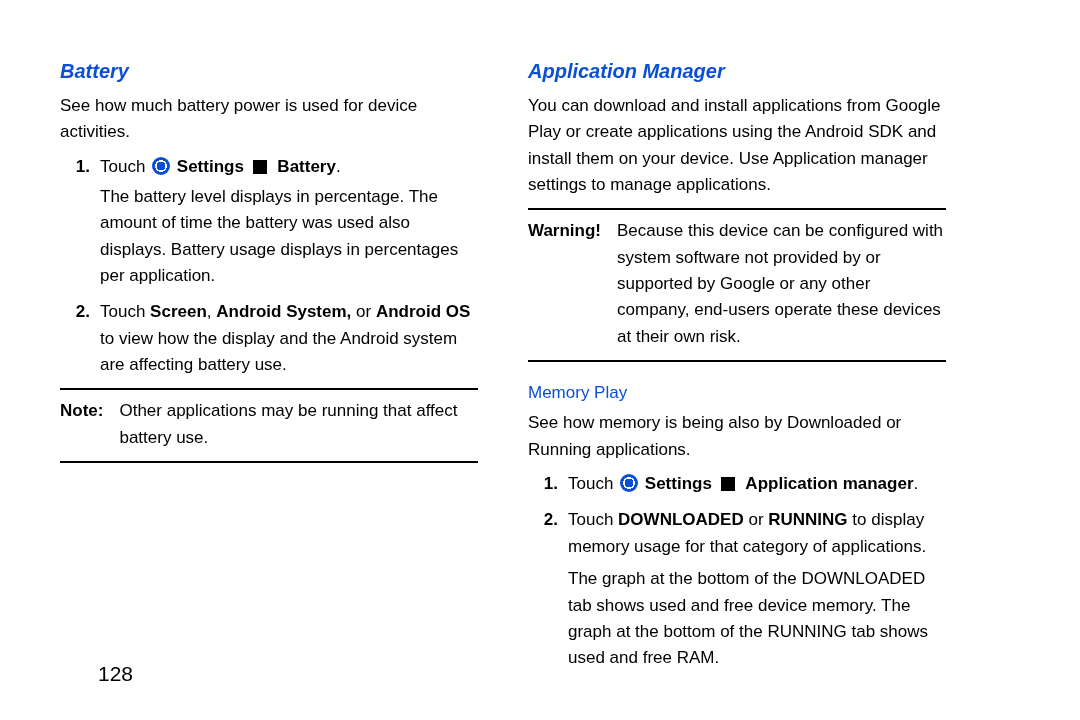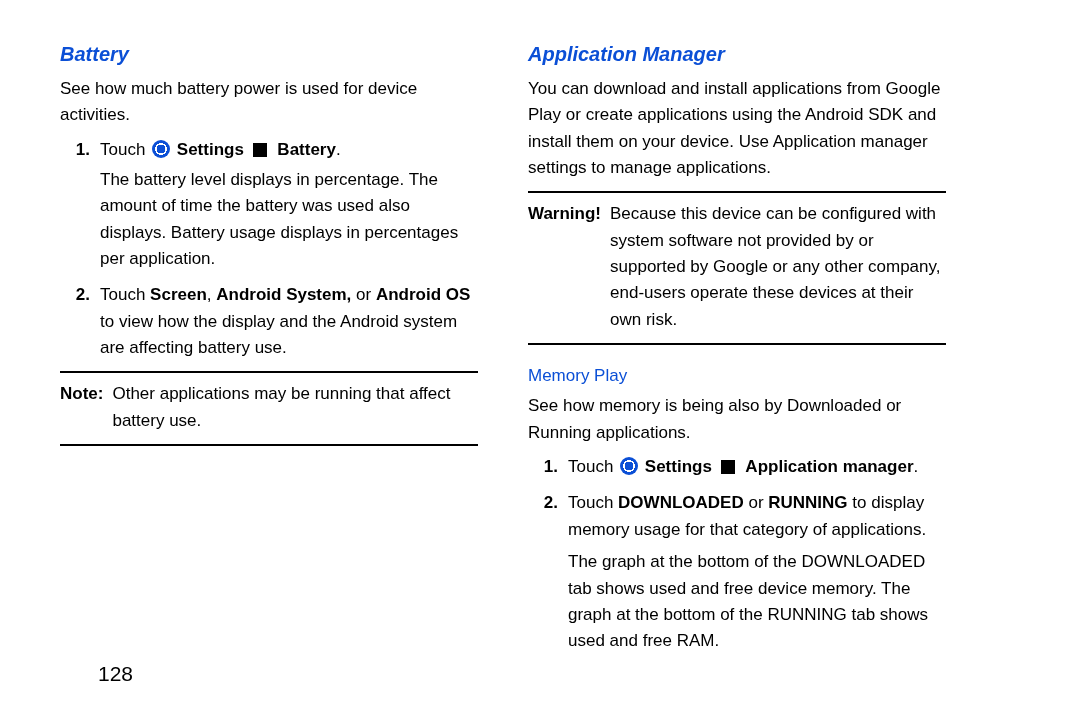--- a/index.html
+++ b/index.html
@@ -10,21 +10,21 @@
     background: #fff;
     font-family: Arial, Helvetica, sans-serif;
     color: #000;
     font-size: 17px;
   }
   .page {
     position: relative;
     width: 986px;
     height: 720px;
     box-sizing: border-box;
-    padding: 39px 40px 0 60px;
+    padding: 56px 40px 0 60px;
     display: flex;
     gap: 50px;
   }
   .col {
     flex: 1;
     line-height: 1.55;
   }
   .h-blue {
     color: #0b4fd6;
     font-weight: 700;
@@ -76,21 +76,21 @@
     vertical-align: -2px;
     margin: 0 6px 0 4px;
   }
   .rule {
     border: none;
     border-top: 2px solid #000;
     margin: 10px 0 8px 0;
   }
   .note-row, .warn-row {
     display: flex;
-    gap: 9px;
+    gap: 16px;
   }
   .note-row .label, .warn-row .label {
     font-weight: 700;
     flex: none;
   }
   .note-row .body, .warn-row .body { flex: 1; }
   .page-num {
     position: absolute;
     left: 98px;
     bottom: 34px;

